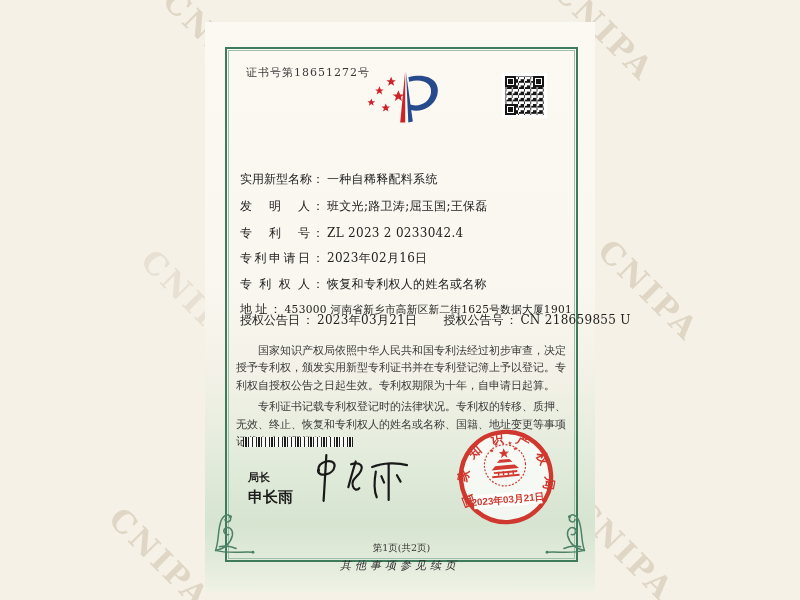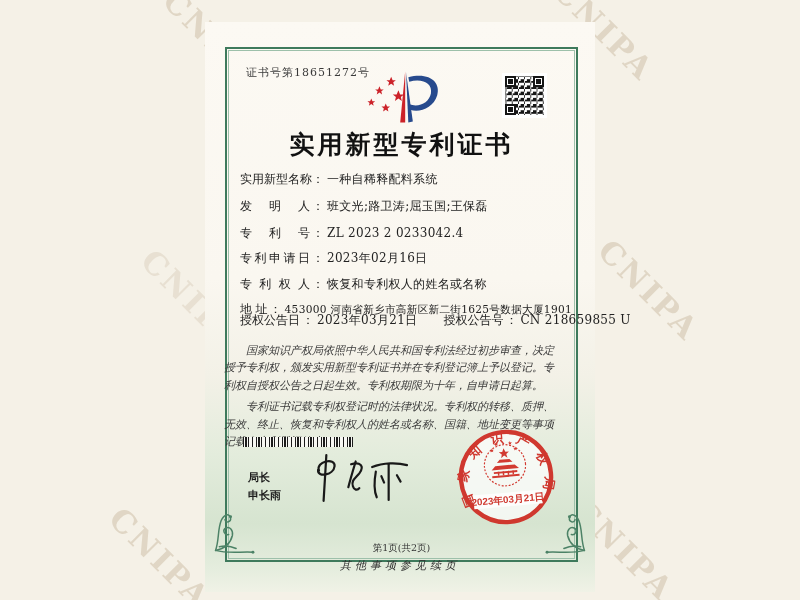--- a/index.html
+++ b/index.html
@@ -27,31 +27,31 @@
   
   .frow{position:absolute;left:240px;width:332px;white-space:nowrap;font-size:12px;color:#222;
         display:flex;align-items:baseline;}
   .flab{display:inline-block;width:70px;text-align:justify;text-align-last:justify;}
   .fcol{display:inline-block;margin:0 3px 0 2px;}
   .fval{letter-spacing:0.3px;}
   .fval.small{font-size:10.6px;text-align:right;}
   .pair2{margin-left:26px;display:flex;align-items:baseline;}
   .pair2 .flab{width:auto;text-align-last:auto;}
   
-  #body-text{position:absolute;left:224px;top:342px;width:330px;font-size:11px;
-             font-style:italic;line-height:1.58;color:#3a3a3a;text-align:justify;}
+  #body-text{position:absolute;left:236px;top:342px;width:330px;font-size:11px;
+             line-height:1.58;color:#3a3a3a;text-align:justify;}
   #body-text p{margin:0 0 4px 0;text-indent:2em;}
   
   #barcode{position:absolute;left:243px;top:437px;width:110px;height:10px;background:
      repeating-linear-gradient(90deg,#1c1c1c 0 1px,#f8f8f4 1px 2px,#1c1c1c 2px 4px,
      #f8f8f4 4px 5px,#1c1c1c 5px 6px,#f8f8f4 6px 9px,#1c1c1c 9px 10px,#f8f8f4 10px 13px);}
   #director-title{position:absolute;left:248px;top:470px;font-family:"Liberation Sans",sans-serif;
                   font-weight:700;font-size:11px;color:#1d1d1d;}
   #director-name{position:absolute;left:248px;top:488px;font-family:"Liberation Sans",sans-serif;
-                 font-weight:700;font-size:11px;color:#1d1d1d;}
+                 font-weight:700;font-size:15px;color:#1d1d1d;}
   #signature{position:absolute;left:308px;top:450px;width:110px;height:56px;}
   #seal{position:absolute;left:457px;top:428px;width:98px;height:98px;transform:rotate(-5deg);opacity:0.95;}
   #page-ind{position:absolute;left:225px;top:542px;width:353px;text-align:center;
             font-size:9.5px;color:#333;}
   #foot-note{position:absolute;left:205px;top:558px;width:390px;text-align:center;
              font-size:11px;font-style:italic;letter-spacing:4px;color:#2f2f2f;}
 </style>
 </head>
 <body>
 
@@ -127,21 +127,20 @@
         <rect x="4" y="4" width="3" height="3" fill="#161616"></rect>
       <rect x="20" y="2" width="7" height="7" fill="#161616"></rect>
         <rect x="21" y="3" width="5" height="5" fill="#fff"></rect>
         <rect x="22" y="4" width="3" height="3" fill="#161616"></rect>
       <rect x="2" y="20" width="7" height="7" fill="#161616"></rect>
         <rect x="3" y="21" width="5" height="5" fill="#fff"></rect>
         <rect x="4" y="22" width="3" height="3" fill="#161616"></rect>
     </g>
   </svg>
 
-  <div id="title">实用新型专利证书</div>
 
   <div class="frow" style="top:171px;">
     <span class="flab">实用新型名称</span>
       <span class="fcol">：</span>
     <span class="fval">一种自稀释配料系统</span>
   </div>
   <div class="frow" style="top:198px;">
     <span class="flab">发明人</span>
       <span class="fcol">：</span>
     <span class="fval">班文光;路卫涛;屈玉国;王保磊</span>

